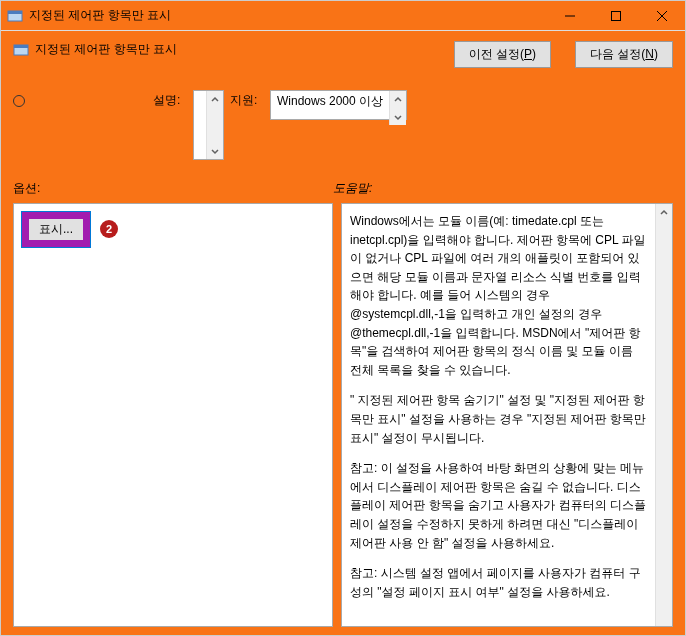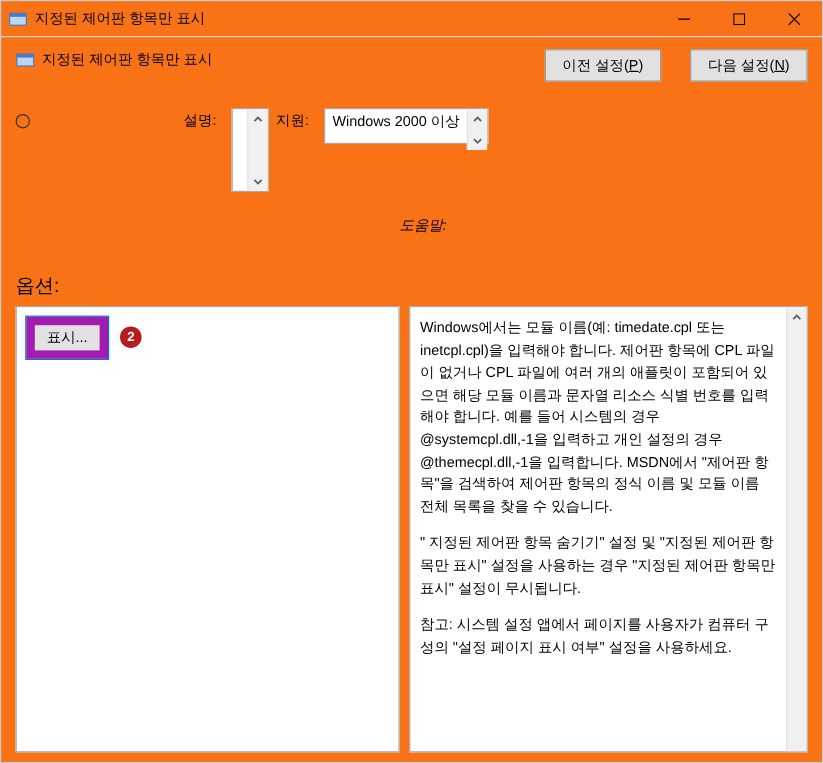--- a/index.html
+++ b/index.html
@@ -63,21 +63,21 @@
 .vscroll { width:17px; background:var(--scroll-bg);
   border-left:1px solid #e0e0e0; display:flex; flex-direction:column; }
 .vscroll .arr { height:17px; display:flex; align-items:center;
   justify-content:center; }
 .vscroll .track { flex:1; }
 .vscroll svg { width:8px; height:8px; stroke:var(--scroll-arrow);
   stroke-width:1.5; fill:none; }
 
 
 .lbl-row { display:flex; margin-top:20px; }
-.lbl-left { width:320px; font-size:16px;margin-top:48px; }
+.lbl-left { width:320px; font-size:12px; }
 .lbl-right { font-size:12px;font-style:italic; }
 
 
 .panes-row { display:flex; gap:8px; margin-top:6px; flex:1; min-height:0; }
 .pane { border:1px solid #a9a9a9; background:#fff; position:relative;
   display:flex; }
 .pane.options { width:320px; }
 .pane.help { flex:1; }
 .pane .body { flex:1; padding:8px; font-size:12px; line-height:1.55;
   overflow:hidden; }
@@ -195,20 +195,21 @@
           <div class="opt-line">
             <span class="smallbtn">표시...</span>
             <span class="badge">2</span>
           </div>
         </div>
       </div>
       <div class="pane help">
         <div class="body help-text">
           <p>Windows에서는 모듈 이름(예: timedate.cpl 또는 inetcpl.cpl)을 입력해야 합니다. 제어판 항목에 CPL 파일이 없거나 CPL 파일에 여러 개의 애플릿이 포함되어 있으면 해당 모듈 이름과 문자열 리소스 식별 번호를 입력해야 합니다. 예를 들어 시스템의 경우 @systemcpl.dll,-1을 입력하고 개인 설정의 경우 @themecpl.dll,-1을 입력합니다. MSDN에서 "제어판 항목"을 검색하여 제어판 항목의 정식 이름 및 모듈 이름 전체 목록을 찾을 수 있습니다.</p>
           <p>" 지정된 제어판 항목 숨기기" 설정 및 "지정된 제어판 항목만 표시" 설정을 사용하는 경우 "지정된 제어판 항목만 표시" 설정이 무시됩니다.</p>
+          <p>참고: 이 설정을 사용하여 바탕 화면의 상황에 맞는 메뉴에서 디스플레이 제어판 항목은 숨길 수 없습니다. 디스플레이 제어판 항목을 숨기고 사용자가 컴퓨터의 디스플레이 설정을 수정하지 못하게 하려면 대신 "디스플레이 제어판 사용 안 함" 설정을 사용하세요.</p>
           <p>참고: 시스템 설정 앱에서 페이지를 사용자가 컴퓨터 구성의 "설정 페이지 표시 여부" 설정을 사용하세요.</p>
         </div>
         <div class="vscroll">
           <div class="arr">
               <svg viewBox="0 0 8 8">
                 <path d="M1 5 L4 2 L7 5"></path>
               </svg>
             </div>
           <div class="track"></div>
 

